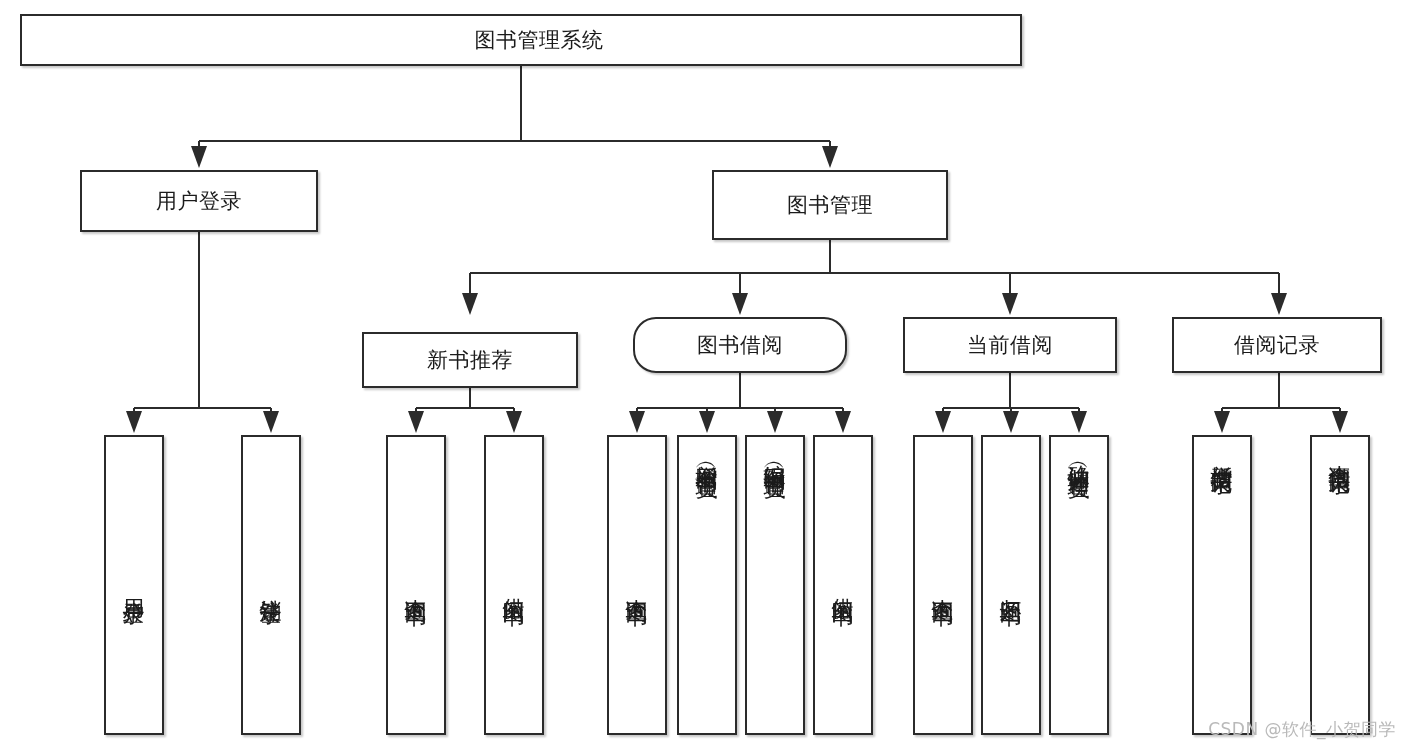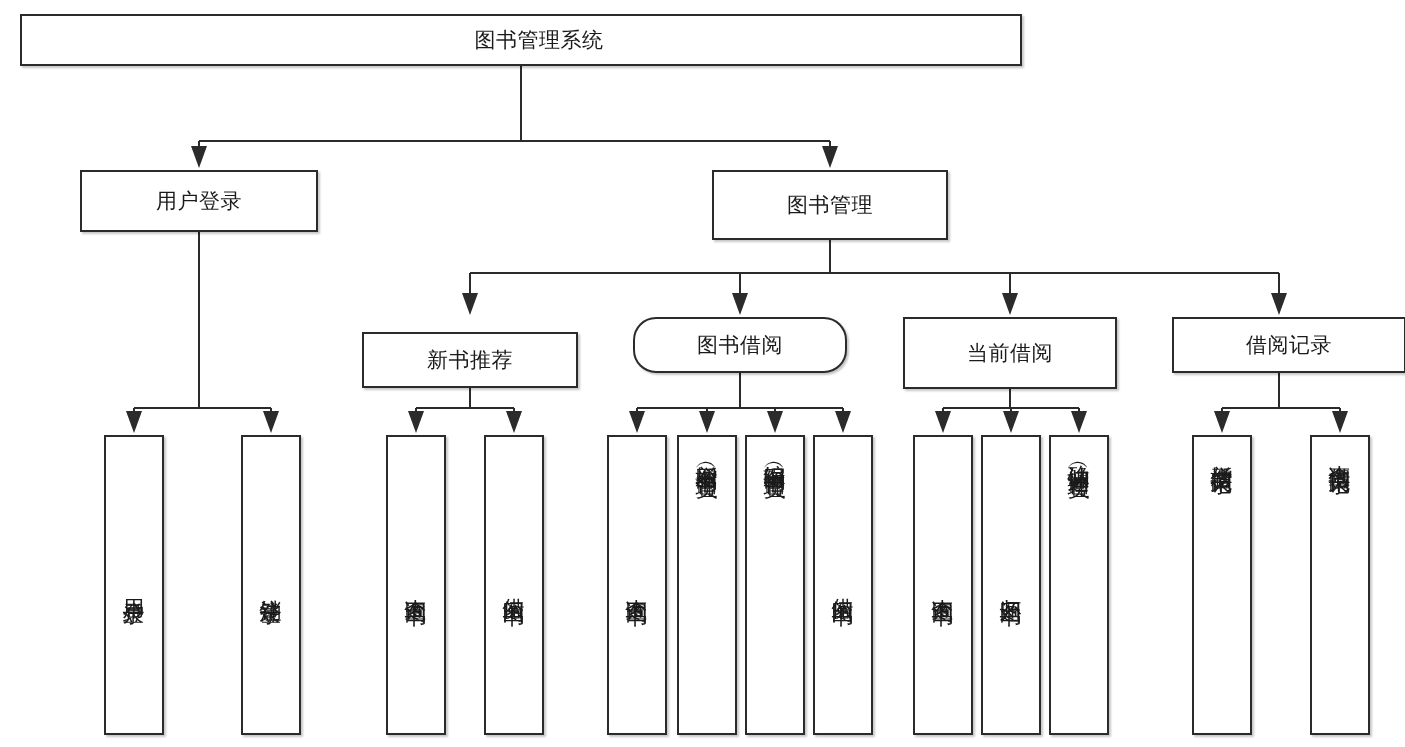--- a/index.html
+++ b/index.html
@@ -143,24 +143,24 @@
       </div>
       <div class="node-box" style="left: 712px; top: 170px; width: 236px; height: 70px;">
         <span class="node-label">图书管理</span>
       </div>
       <div class="node-box" style="left: 362px; top: 332px; width: 216px; height: 56px;">
         <span class="node-label">新书推荐</span>
       </div>
       <div class="node-box" style="left: 633px; top: 317px; width: 214px; height: 56px; border-radius: 23px;">
         <span class="node-label">图书借阅</span>
       </div>
-      <div class="node-box" style="left: 903px; top: 317px; width: 214px; height: 72px;">
+      <div class="node-box" style="left: 903px; top: 317px; width: 214px; height: 56px;">
         <span class="node-label">当前借阅</span>
       </div>
-      <div class="node-box" style="left: 1172px; top: 317px; width: 234px; height: 56px;">
+      <div class="node-box" style="left: 1172px; top: 317px; width: 210px; height: 56px;">
         <span class="node-label">借阅记录</span>
       </div>
       <div class="node-box vertical centerv" style="left: 104px; top: 435px; width: 60px; height: 300px;">
         <span class="node-label">用户登录</span>
       </div>
       <div class="node-box vertical centerv" style="left: 241px; top: 435px; width: 60px; height: 300px;">
         <span class="node-label">注销登录</span>
       </div>
       <div class="node-box vertical centerv" style="left: 386px; top: 435px; width: 60px; height: 300px;">
         <span class="node-label">查询图书</span>
@@ -190,14 +190,15 @@
         <span class="node-label">确认归还（管理员）</span>
       </div>
       <div class="node-box vertical" style="left: 1192px; top: 435px; width: 60px; height: 300px;">
         <span class="node-label">新增借阅记录</span>
       </div>
       <div class="node-box vertical" style="left: 1310px; top: 435px; width: 60px; height: 300px;">
         <span class="node-label">查询借阅记录</span>
       </div>
     </div>
 
+  <div id="watermark">CSDN @软件_小贺同学</div>
 
 </div>
 
 </body></html>

